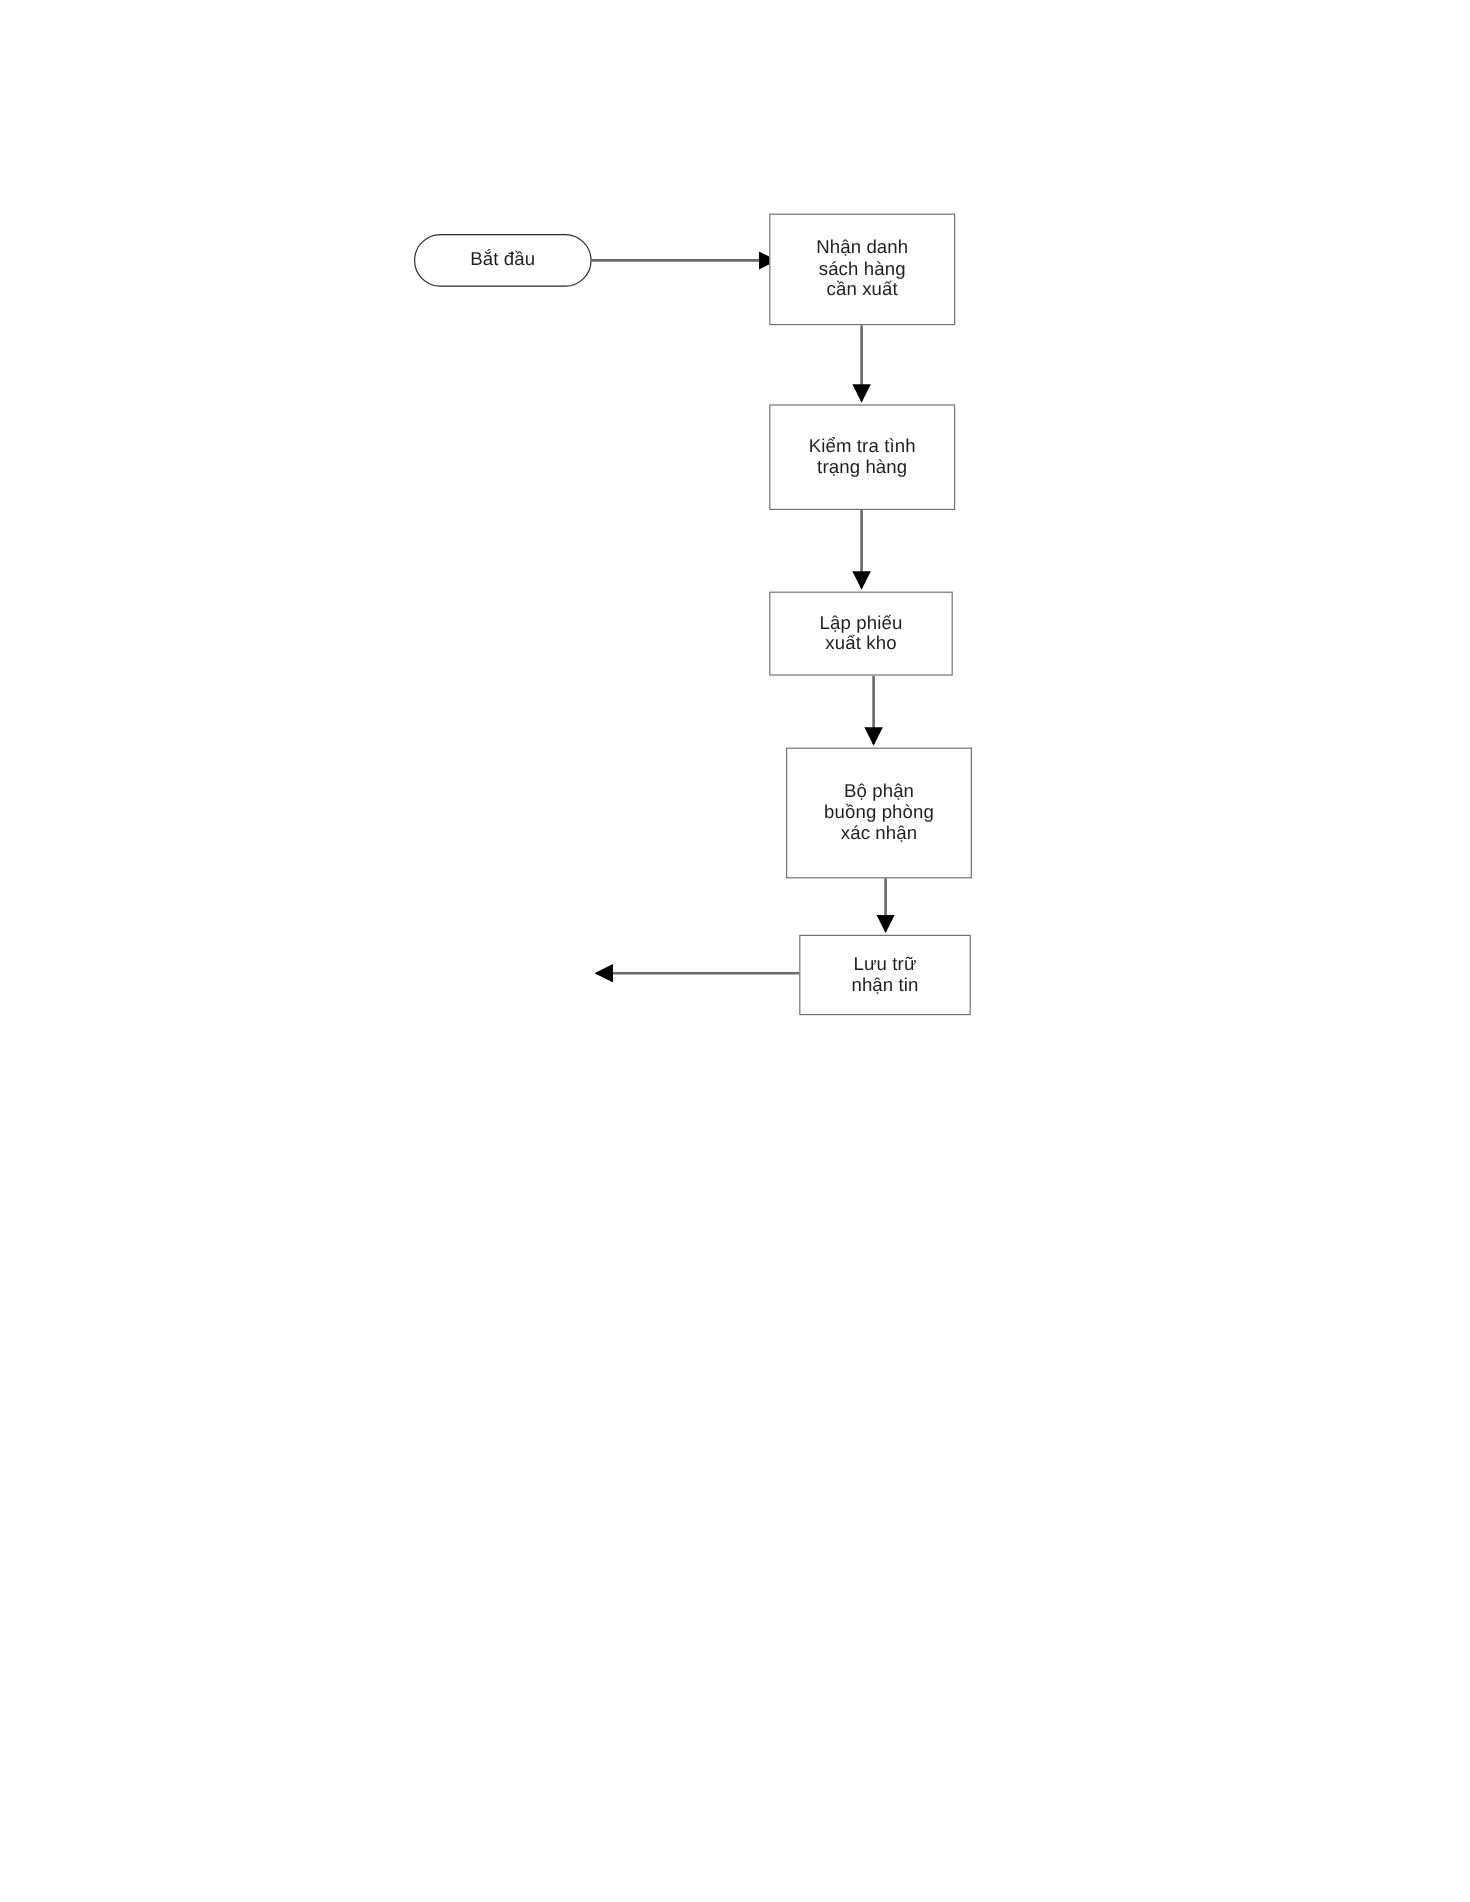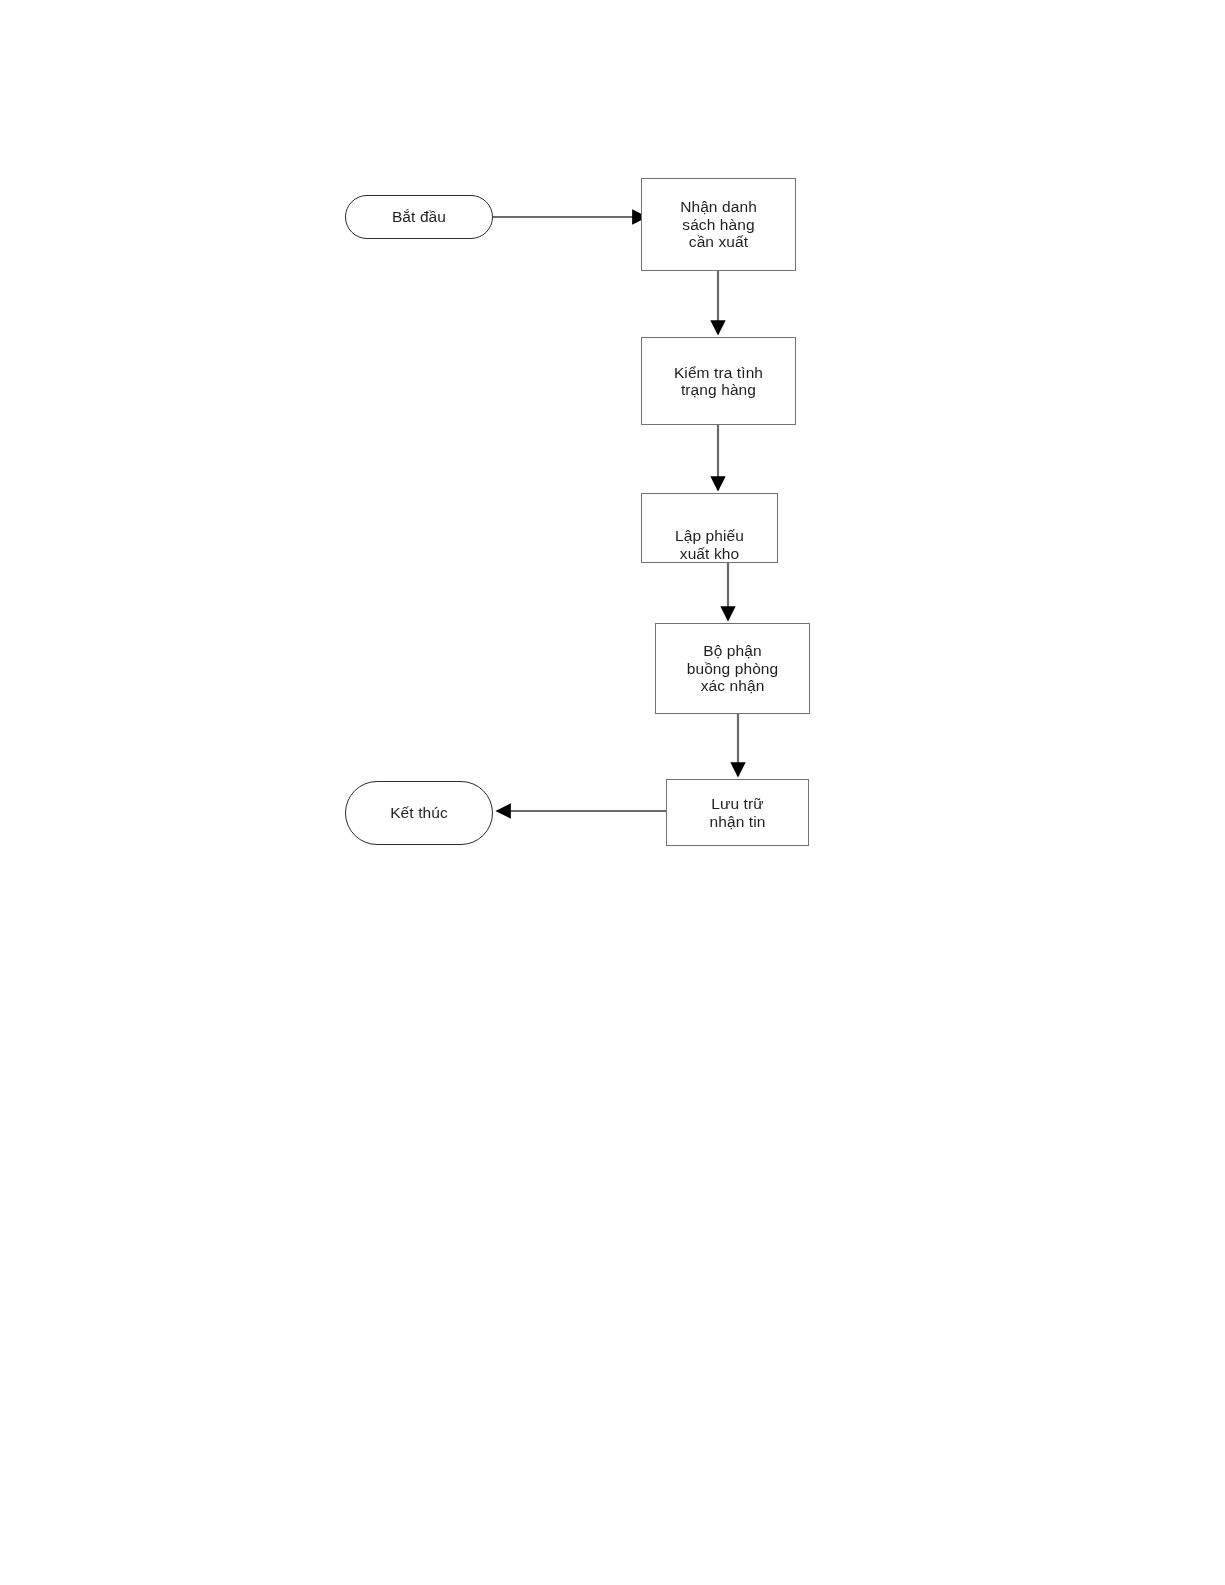--- a/index.html
+++ b/index.html
@@ -84,33 +84,30 @@
     <span class="node-label">Nhận danh
 sách hàng
 cần xuất</span>
   </div>
 
   <div class="node node-process" style="left:641px; top:337px; width:155px; height:88px;">
     <span class="node-label">Kiểm tra tình
 trạng hàng</span>
   </div>
 
-  <div class="node node-process" style="left:641px; top:493px; width:137px; height:70px;align-items:flex-end;">
+  <div class="node node-process" style="left:641px; top:493px; width:153px; height:70px;">
     <span class="node-label">Lập phiếu
 xuất kho</span>
   </div>
 
-  <div class="node node-process" style="left:655px; top:623px; width:155px; height:91px;">
+  <div class="node node-process" style="left:655px; top:623px; width:155px; height:109px;">
     <span class="node-label">Bộ phận
 buồng phòng
 xác nhận</span>
   </div>
 
   <div class="node node-process" style="left:666px; top:779px; width:143px; height:67px;">
     <span class="node-label">Lưu trữ
 nhận tin</span>
   </div>
 
-  <div class="node node-terminator" style="left:345px; top:781px; width:148px; height:64px;">
-    <span class="node-label">Kết thúc</span>
-  </div>
 
 </div>
 
 </body></html>

